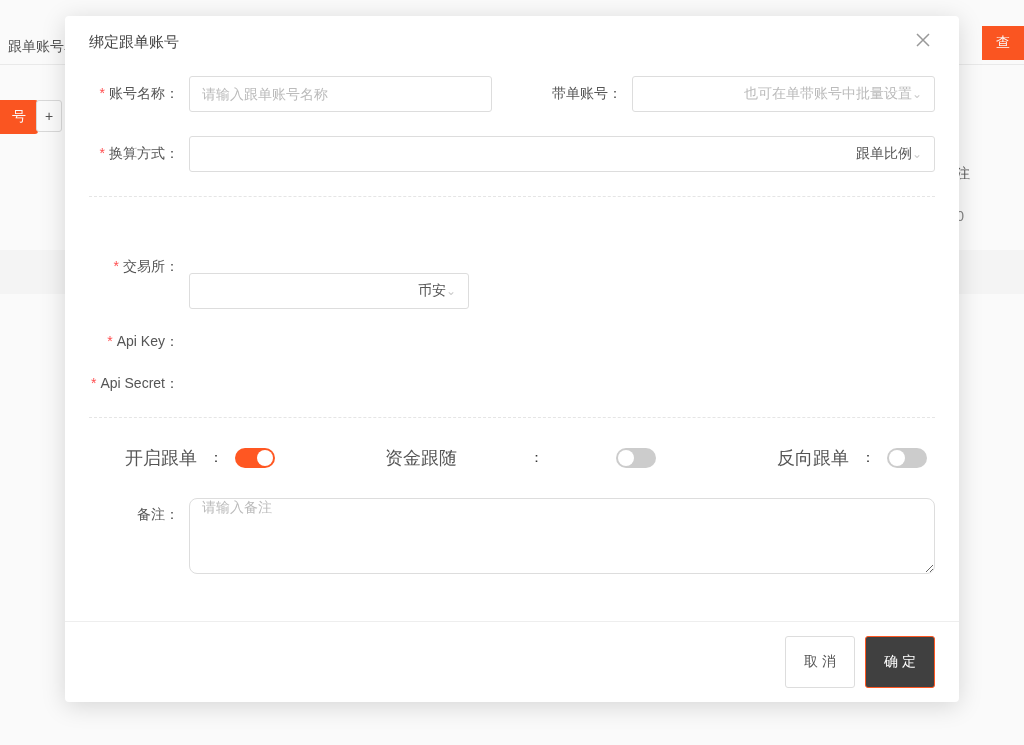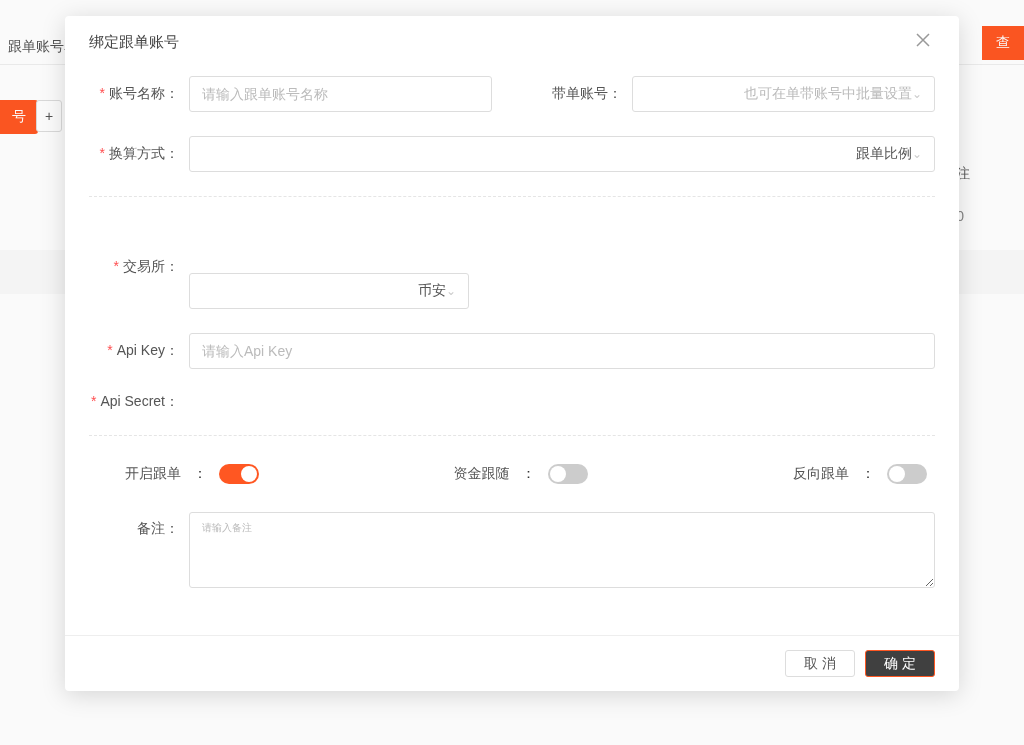--- a/index.html
+++ b/index.html
@@ -174,23 +174,23 @@
     }
     .select.placeholder { color: #bbb; }
     .select .chevron {
       color: #ccc;
       font-size: 12px;
     }
     .textarea {
       width: 100%;
       min-height: 76px;
       border: 1px solid #ddd;
-      border-radius: 3px;
-      padding: 8px 12px;
-      font-size: 10px;
+      border-radius: 8px;
+      padding: 0 12px;
+      font-size: 14px;
       font-family: inherit;
       resize: vertical;
     }
     .textarea::placeholder { color: #bbb; }
 
     .divider {
       border: none;
       border-top: 1px dashed #e5e5e5;
       margin: 8px 0 28px 0;
     }
@@ -199,33 +199,33 @@
       display: flex;
       align-items: center;
       margin-bottom: 28px;
       padding-left: 36px;
     }
     .switch-group {
       display: flex;
       align-items: center;
       gap: 12px;
       flex: 1;
-      justify-content: center;
+      justify-content: space-between;
     }
     .switch-group.first {
       justify-content: flex-start;
       flex: 0 0 260px;
     }
     .switch-group.last {
       justify-content: flex-end;
       padding-right: 8px;
     }
     .switch-label {
       color: #555;
-      font-size: 14px;
+      font-size: 18px;
     }
     .switch {
       width: 40px;
       height: 20px;
       border-radius: 10px;
       position: relative;
       cursor: pointer;
       transition: background 0.2s;
     }
     .switch.off { background: #ccc; }
@@ -243,21 +243,21 @@
     .switch.on .switch-thumb { left: 22px; }
 
     .modal-footer {
       border-top: 1px solid #eee;
       padding: 14px 24px;
       display: flex;
       justify-content: flex-end;
       gap: 10px;
     }
     .btn {
-      height: 27px;
+      height: 52px;
       padding: 0 18px;
       border-radius: 3px;
       font-size: 14px;
       cursor: pointer;
       font-family: inherit;
       display: inline-flex;
       align-items: center;
       letter-spacing: 4px;
       padding-right: 14px;
     }
@@ -342,23 +342,20 @@
               <span>币安</span>
               <span class="chevron">⌄</span>
             </div>
           </div>
         </div>
       </div>
 
       <div class="form-row">
         <div class="form-item full">
           <label class="form-label"><span class="req">*</span><span>Api Key</span>：</label>
-          <div class="form-control">
-            <input class="input" placeholder="请输入Api Key" style="">
-          </div>
         </div>
       </div>
 
       <div class="form-row">
         <div class="form-item full">
           <label class="form-label"><span class="req">*</span><span>Api Secret</span>：</label>
         </div>
       </div>
 
       <hr class="divider">

